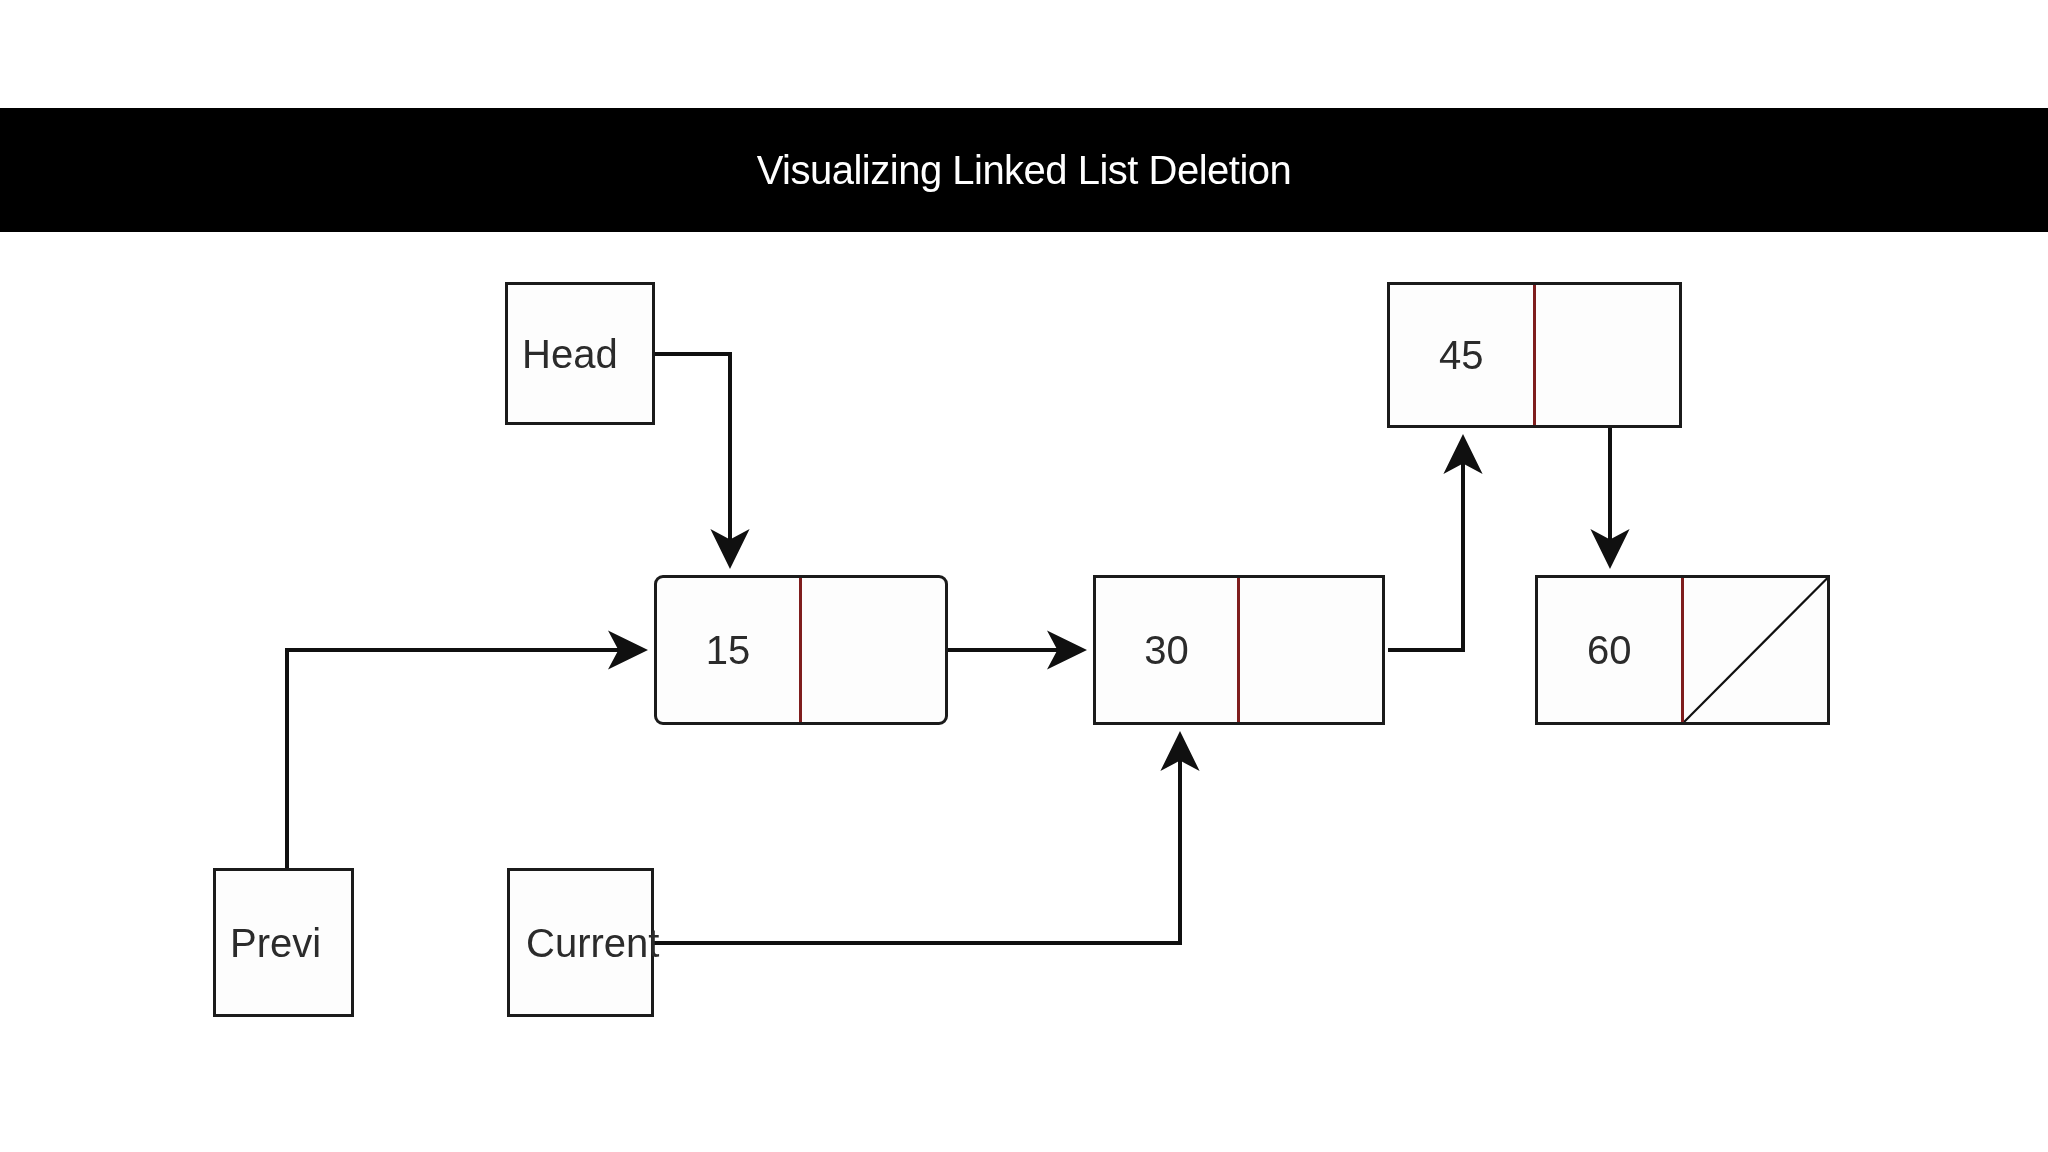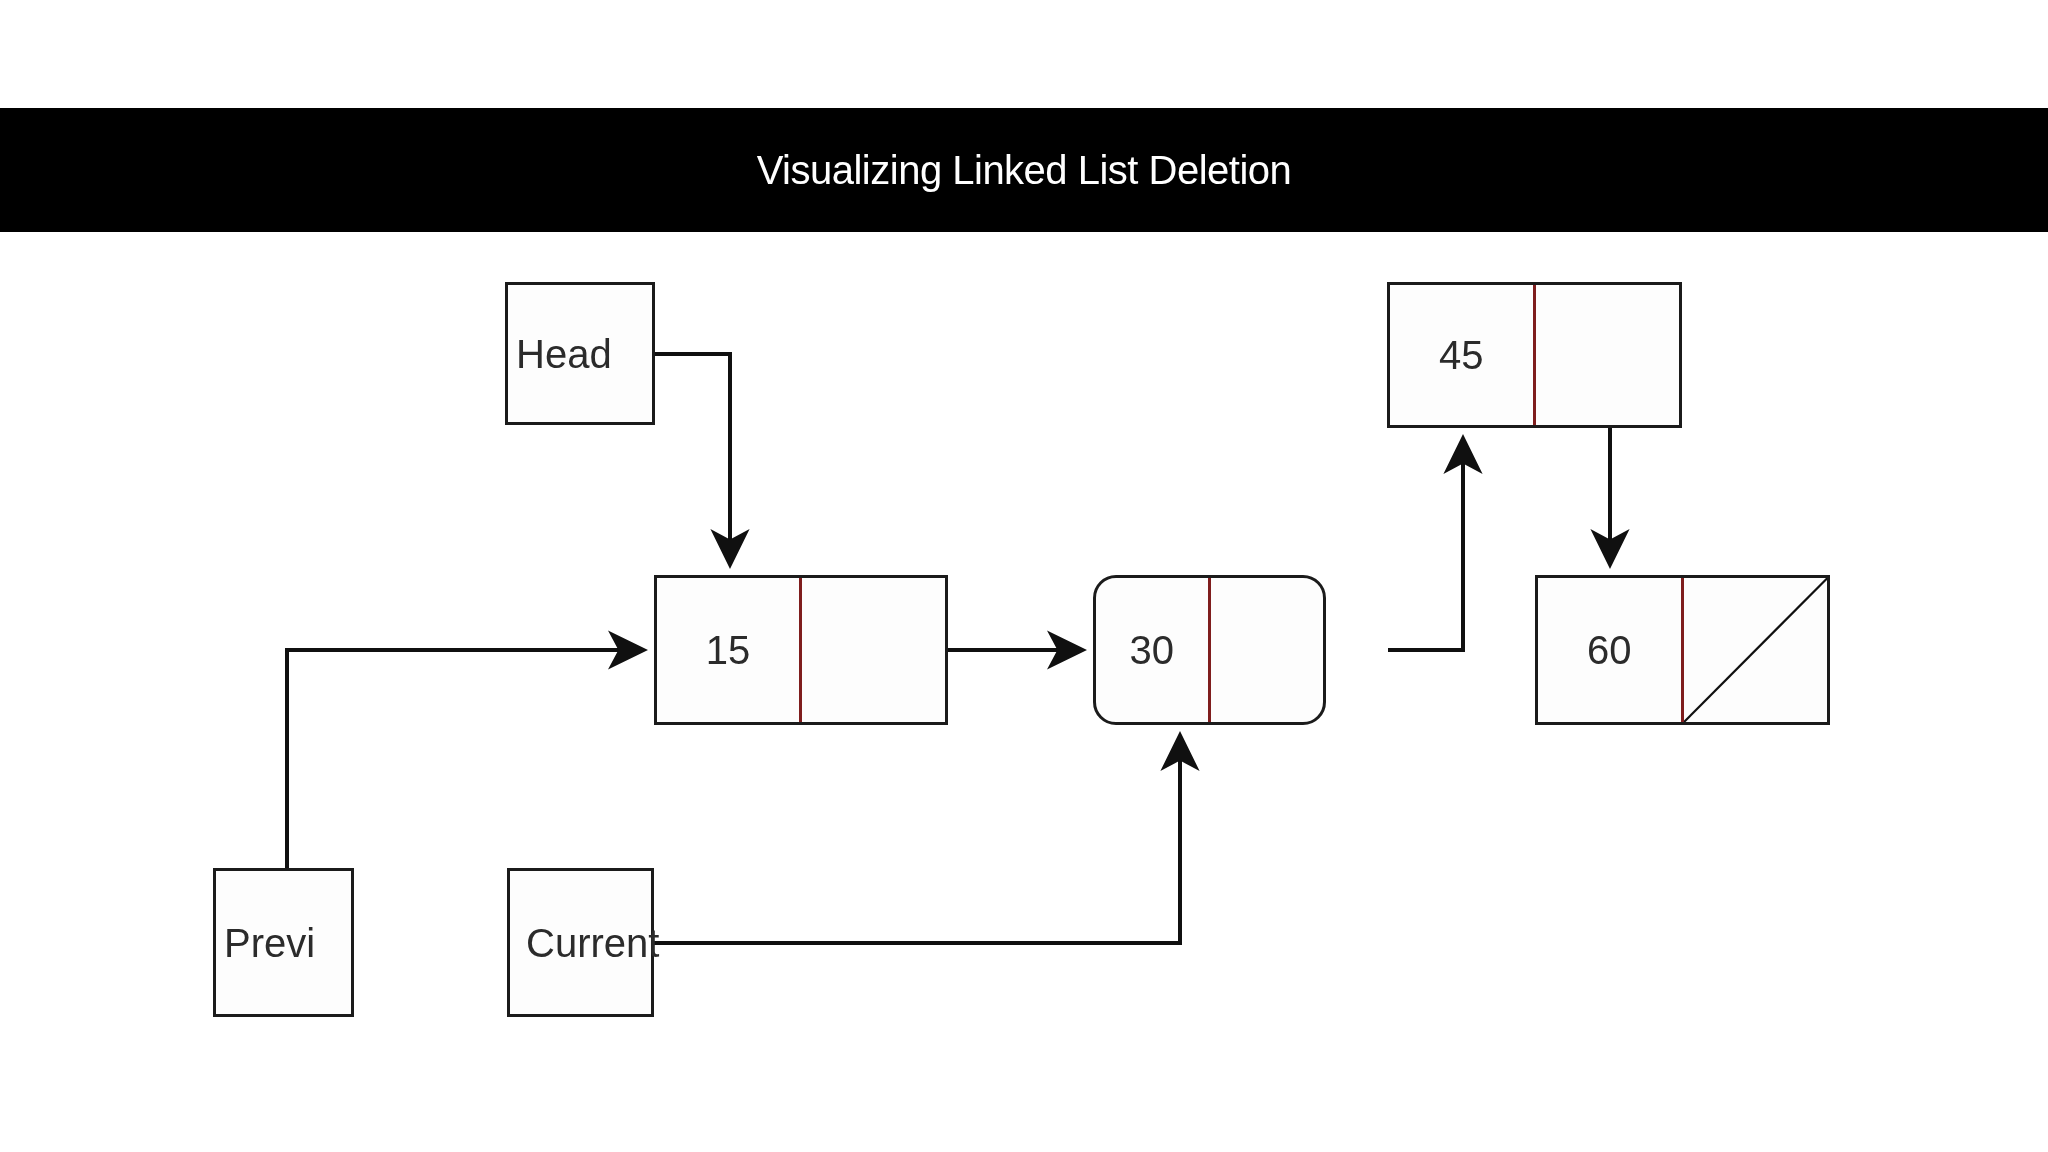--- a/index.html
+++ b/index.html
@@ -67,21 +67,21 @@
     display: flex;
     align-items: center;
     justify-content: flex-start;
     overflow: visible;
   }
   .ptr-label {
     font-family: "Liberation Sans", sans-serif;
     font-size: 40px;
     color: #2b2b2b;
     white-space: nowrap;
-    padding-left: 8px;
+    padding-left: 14px;
     line-height: 1;
   }
   .ptr-label.tight { padding-left: 16px; }
   
   .node-box {
     position: absolute;
     box-sizing: border-box;
     border: 3px solid #1b1b1b;
     background: #fdfdfd;
     display: flex;
@@ -149,28 +149,28 @@
     </div>
 
     <div class="ptr-box" style="left:213px; top:636px; width:141px; height:149px;">
       <span class="ptr-label">Previ</span>
     </div>
 
     <div class="ptr-box" style="left:507px; top:636px; width:147px; height:149px;">
       <span class="ptr-label tight">Current</span>
     </div>
 
-    <div class="node-box" style="left:654px; top:343px; width:294px;">
+    <div class="node-box" style="left:654px; top:343px; width:294px;border-radius:9px;">
       <div class="node-data">
         <span>15</span>
       </div>
       <div class="node-next"></div>
     </div>
 
-    <div class="node-box" style="left:1093px; top:343px; width:233px;border-radius:23px;">
+    <div class="node-box" style="left:1093px; top:343px; width:292px;">
       <div class="node-data">
         <span>30</span>
       </div>
       <div class="node-next"></div>
     </div>
 
     <div class="node-box" style="left:1387px; top:50px; width:295px; height:146px;">
       <div class="node-data">
         <span>45</span>
       </div>

